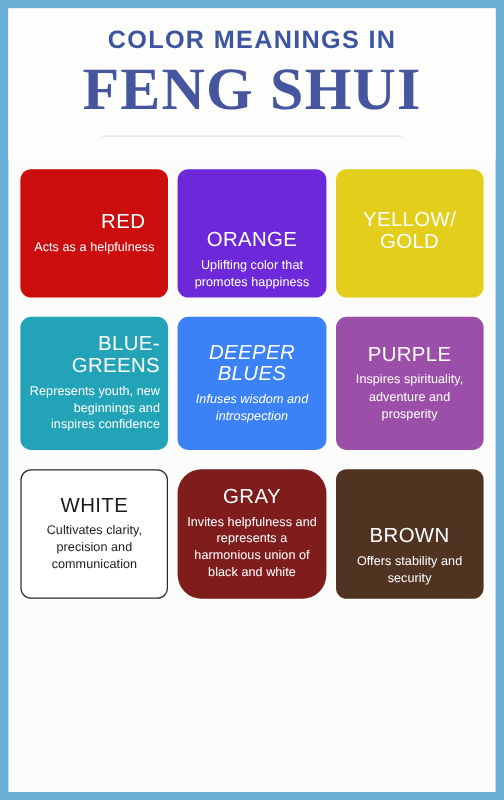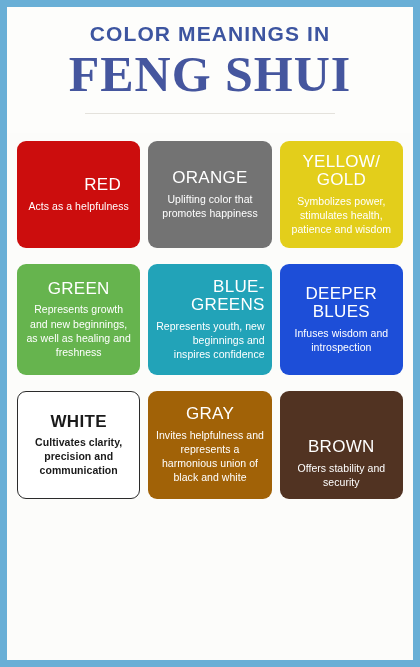--- a/index.html
+++ b/index.html
@@ -112,21 +112,21 @@
   .card-desc {
     font-family:"Liberation Sans", sans-serif;
     font-weight:normal;
     font-size:10.5px;
     line-height:1.35;
     letter-spacing:0.05px;
   }
 
   
   .light-text .card-name, .light-text .card-desc { color:#FFFFFF; }
-  .dark-text  .card-name, .dark-text  .card-desc { color:#1A1A1A;font-weight:bold; }
+  .dark-text  .card-name, .dark-text  .card-desc { color:#1A1A1A; }
 
   .card.outlined { border:1px solid #2B2B2B; }
 
   
   .card.red      .card-name { font-size:17px;margin-left:48px; }
   .card.red      .card-desc { font-size:10.5px; }
   .card.black    .card-name { font-size:17px; margin-bottom:2px; }
   .card.brown    .card-name { font-size:17px;margin-top:37px; }
 </style>
 </head>
@@ -140,45 +140,44 @@
     <div class="kicker">COLOR MEANINGS IN</div>
     <div class="wordmark">FENG SHUI</div>
     <div class="divider"></div>
   </div>
 
   <div class="grid">
       <div class="card red light-text" style="background: rgb(204, 13, 13);">
         <div class="card-name">RED</div>
         <div class="card-desc">Acts as a helpfulness</div>
       </div>
-      <div class="card orange light-text" style="background: #737373;">
+      <div class="card orange light-text" style="background: #6d28d9; justify-content: flex-end;">
         <div class="card-name">ORANGE</div>
         <div class="card-desc">Uplifting color that promotes happiness</div>
       </div>
       <div class="card yellow light-text" style="background: rgb(227, 206, 27);">
         <div class="card-name">YELLOW/ GOLD</div>
-        <div class="card-desc">Symbolizes power, stimulates health, patience and wisdom</div>
-      </div>
-      <div class="card green light-text" style="background: rgb(102, 180, 78);">
-        <div class="card-name">GREEN</div>
-        <div class="card-desc">Represents growth and new beginnings, as well as healing and freshness</div>
       </div>
       <div class="card blue-greens light-text" style="background: rgb(34, 163, 184); text-align: right;">
         <div class="card-name">BLUE- GREENS</div>
         <div class="card-desc">Represents youth, new beginnings and inspires confidence</div>
       </div>
-      <div class="card deeper-blues light-text" style="background: #1d4ed8;">
+      <div class="card deeper-blues light-text" style="background: #3b82f6; font-style: italic;">
         <div class="card-name">DEEPER BLUES</div>
         <div class="card-desc">Infuses wisdom and introspection</div>
+      </div>
+      <div class="card purple light-text" style="background: rgb(155, 79, 168);">
+        <div class="card-name">PURPLE</div>
+        <div class="card-desc">Inspires spirituality, adventure and prosperity</div>
       </div>
       <div class="card white dark-text outlined" style="background: rgb(255, 255, 255);">
         <div class="card-name">WHITE</div>
         <div class="card-desc">Cultivates clarity, precision and communication</div>
       </div>
-      <div class="card gray light-text" style="background: #a16207;">
+      <div class="card gray light-text" style="background: #7f1d1d; border-radius: 20px;">
         <div class="card-name">GRAY</div>
         <div class="card-desc">Invites helpfulness and represents a harmonious union of black and white</div>
       </div>
       <div class="card brown light-text" style="background: rgb(81, 51, 34);">
         <div class="card-name">BROWN</div>
         <div class="card-desc">Offers stability and security</div>
       </div>
     </div>
 
 </div>

